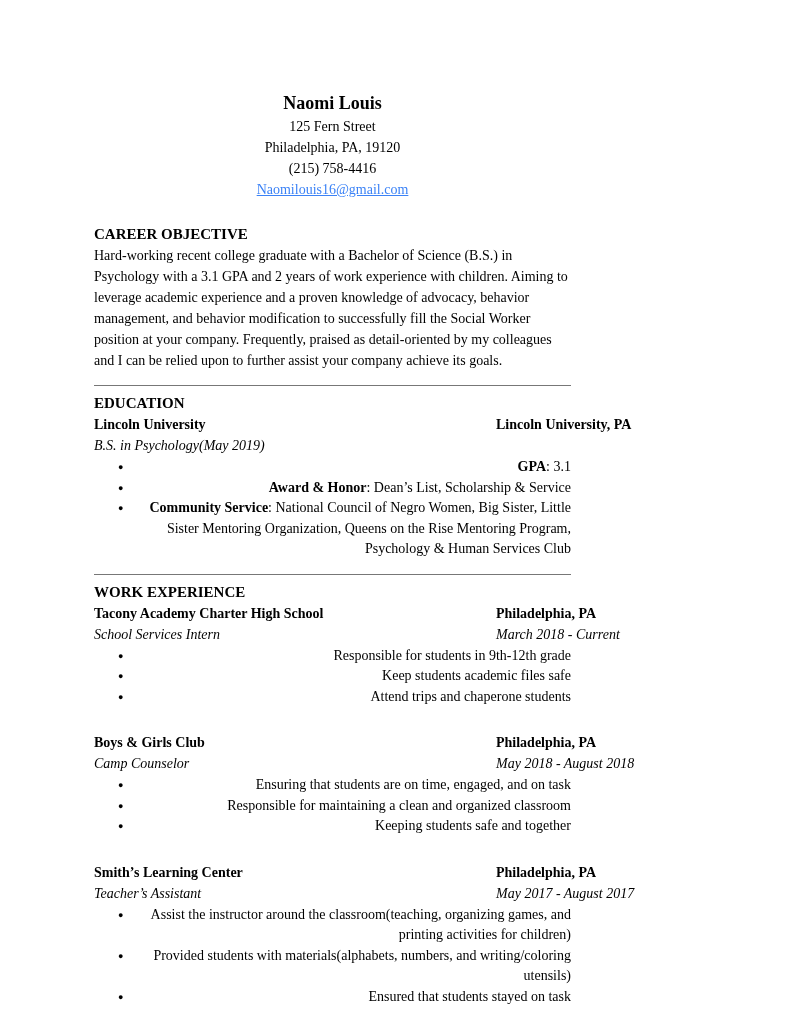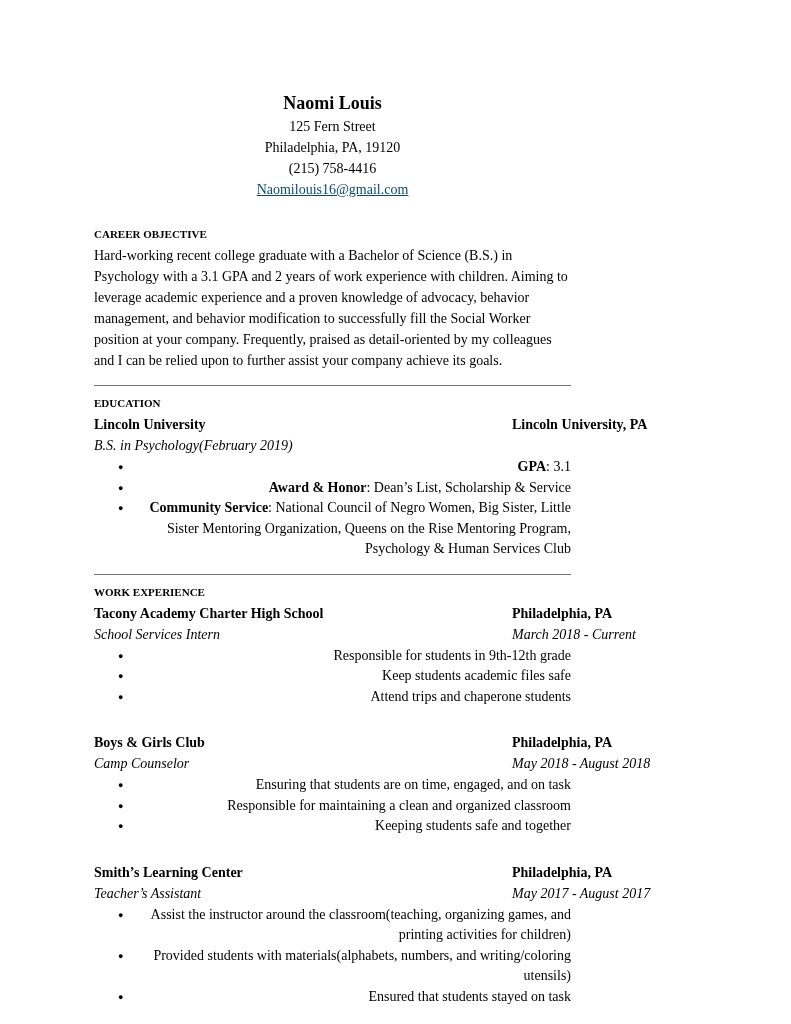--- a/index.html
+++ b/index.html
@@ -17,44 +17,44 @@
   }
   
   .contact { text-align: center; }
   .contact .name {
     font-size: 18px;
     font-weight: bold;
     line-height: 26px;
   }
   .contact .line { line-height: 21px; }
   a.email {
-    color: #0c4a6e;
+    color: #3b82f6;
     text-decoration: underline;
     cursor: pointer;
   }
   
   .section { margin-top: 24px; }
   .section-heading {
     font-weight: bold;
-    font-size: 11px;
+    font-size: 15px;
     line-height: 21px;
   }
   .objective-text { text-align: left; }
   .divider {
     border: none;
     border-top: 1px solid #777777;
     margin: 14px 0 7px 0;
     height: 0;
   }
   .section-after-divider { margin-top: 0; }
   
   .row { position: relative; line-height: 21px; }
   .row .right {
     position: absolute;
-    left: 418px;
+    left: 402px;
     top: 0;
     white-space: nowrap;
   }
   .bold { font-weight: bold; }
   .italic { font-style: italic; }
   
   ul.bullets { list-style: none; margin: 1px 0 0 0; }
   ul.bullets li {
     position: relative;
     padding-left: 46px;
@@ -93,21 +93,21 @@
 
   <hr class="divider">
 
   <div class="section section-after-divider">
     <div class="section-heading">EDUCATION</div>
     <div class="row">
       <span class="bold">Lincoln University</span>
       <span class="right bold">Lincoln University, PA</span>
     </div>
     <div class="row">
-      <span class="italic">B.S. in Psychology(February 2019)</span>
+      <span class="italic">B.S. in Psychology(May 2019)</span>
     </div>
     <ul class="bullets">
       <li><span class="bold">GPA</span><span>: 3.1</span></li>
       <li><span class="bold">Award &amp; Honor</span><span>: Dean’s List, Scholarship &amp; Service</span></li>
       <li><span class="bold">Community Service</span><span>: National Council of Negro Women, Big Sister, Little Sister Mentoring Organization, Queens on the Rise Mentoring Program, Psychology &amp; Human Services Club</span></li>
     </ul>
   </div>
 
   <hr class="divider">
 

